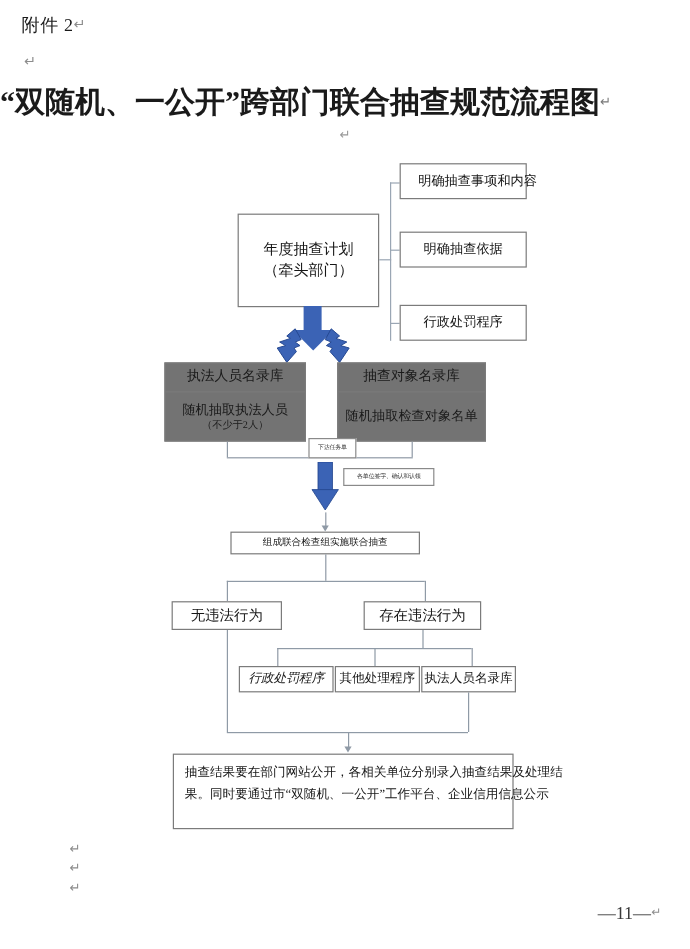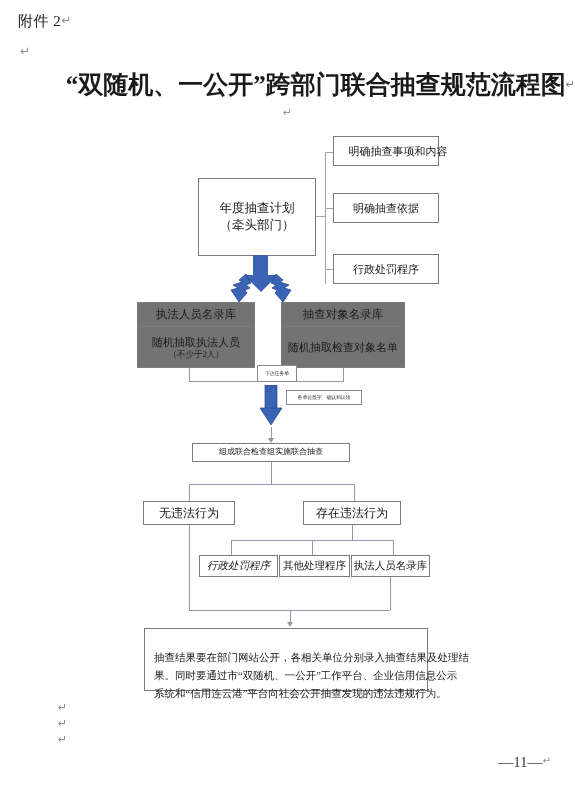--- a/index.html
+++ b/index.html
@@ -43,21 +43,21 @@
     left: 20px;
     top: 44px;
     font-size: 12px;
     color: #8d8d8d;
     font-family: "DejaVu Sans", sans-serif;
   }
   .doc-title {
     position: absolute;
     left: 0;
     top: 68px;
-    width: 575px;
+    width: 496px;
     text-align: right;
     font-size: 25px;
     font-weight: bold;
     letter-spacing: 0px;
     white-space: nowrap;
   }
   .title-mark {
     font-size: 11px;
     font-weight: normal;
     color: #7a7a7a;
@@ -146,21 +146,21 @@
     white-space: nowrap;
     font-family: "Liberation Serif", "DejaVu Serif", serif;
   }
 
   
   .para-box {
     position: absolute;
     box-sizing: border-box;
     border: 1px solid #7b7b7b;
     background: #ffffff;
-    padding: 20px 9px 6px 9px;
+    padding: 7px 9px 6px 9px;
     font-size: 10.5px;
     line-height: 1.72;
     color: #161616;
     text-align: justify;
   }
   .para-box .pl { display: block; white-space: nowrap; }
 
   
   .bl-marks {
     position: absolute;
@@ -312,21 +312,20 @@
 
   <div class="ln-v" style="left:189px; top:525px; height:85px;"></div>
   <div class="ln-v" style="left:390px; top:577px; height:33px;"></div>
   <div class="ln-h" style="left:189px; top:610px; width:201px;"></div>
   <div class="ln-v" style="left:290px; top:610px; height:15px;"></div>
   <div class="arrow-down" style="left:286.5px; top:622px;"></div>
 
   <div class="para-box" style="left:144px; top:628px; width:284px; height:63px;">
     <span class="pl">抽查结果要在部门网站公开，各相关单位分别录入抽查结果及处理结</span>
     <span class="pl">果。同时要通过市“双随机、一公开”工作平台、企业信用信息公示</span>
-    <span class="pl">系统和“信用连云港”平台向社会公开抽查发现的违法违规行为。</span>
   </div>
 
   <div class="bl-marks">
     <span>↵</span>
     <span>↵</span>
     <span>↵</span>
   </div>
 
   <div class="page-num">
     <span>—11—</span><span class="pn-mark">↵</span>

